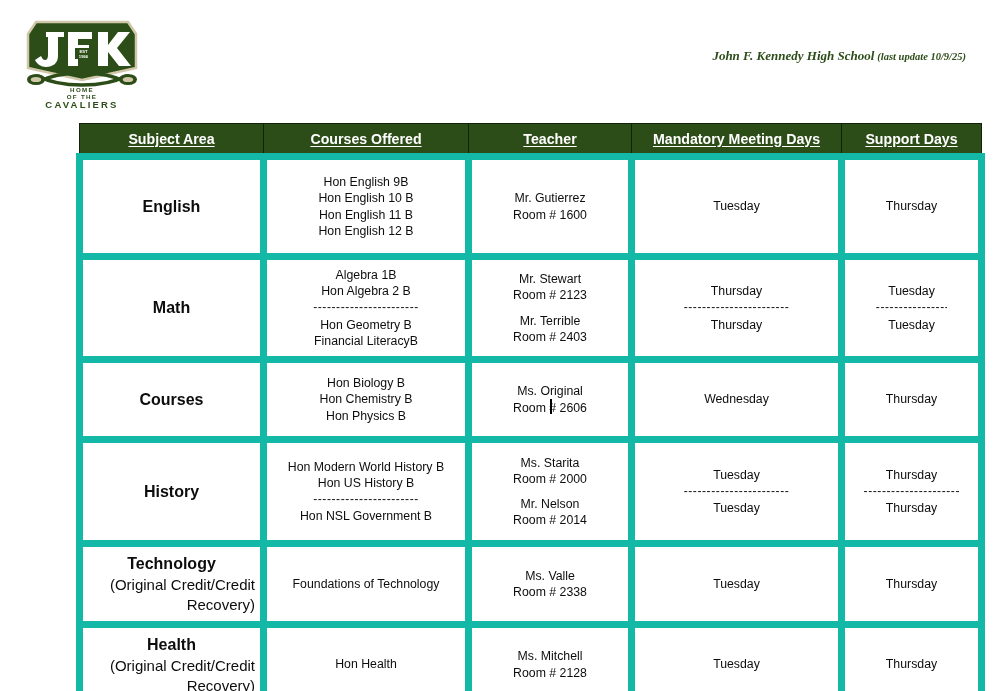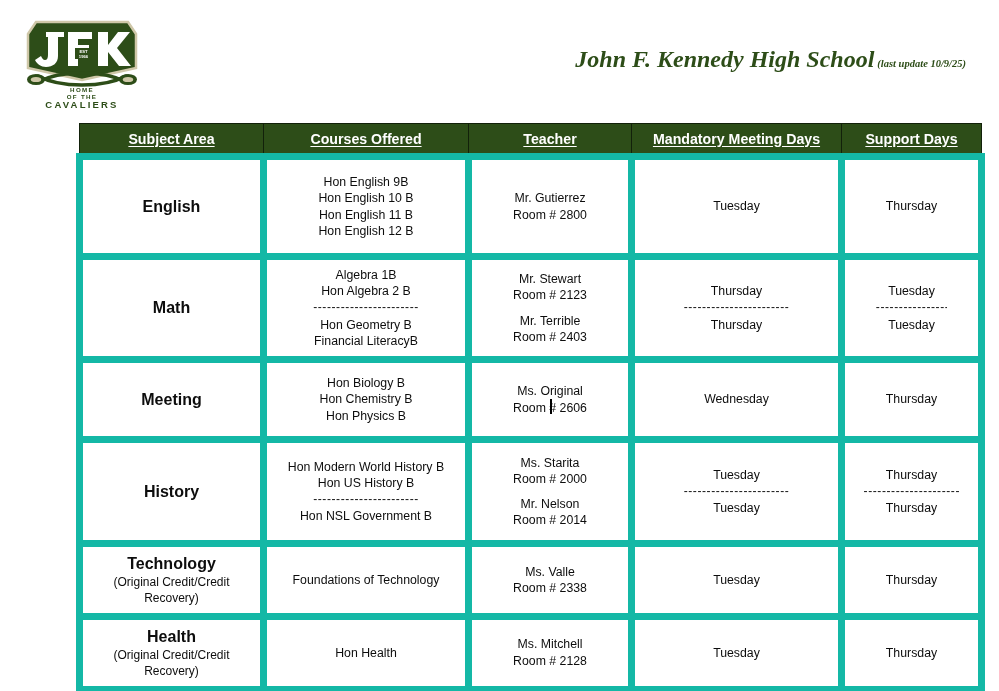--- a/index.html
+++ b/index.html
@@ -38,21 +38,21 @@
   .subtitle-line {
     margin-top: 6px;
     text-align: right;
     padding-right: 6px;
     white-space: nowrap;
   }
   .title-sub {
     font-family: "Liberation Serif", serif;
     font-style: italic;
     font-weight: bold;
-    font-size: 24px;
+    font-size: 13px;
     color: #2d4d18;
   }
   .title-update {
     font-family: "Liberation Serif", serif;
     font-style: italic;
     font-weight: bold;
     font-size: 10.5px;
     color: #2d4d18;
     margin-left: 3px;
   }
@@ -91,21 +91,21 @@
 
   table.sched td {
     border: 7px solid #14b8a6;
     text-align: center;
     vertical-align: middle;
     padding: 6px 5px;
     line-height: 1.32;
   }
 
   .subject-name { font-weight: bold; font-size: 16px; }
-  .subject-note { font-size: 12px; display: block; margin-top: 1px; }
+  .subject-note { font-size: 15px; display: block; margin-top: 1px; text-align: right; }
 
   .lines div { white-space: nowrap; }
 
   .divider {
     display: block;
     margin: 2px auto;
     width: 70%;
     white-space: nowrap;
     overflow: hidden;
     font-size: 12px;
@@ -220,21 +220,21 @@
               <div class="lines">
                 <div>Hon English 9B</div>
                 <div>Hon English 10 B</div>
                 <div>Hon English 11 B</div>
                 <div>Hon English 12 B</div>
               </div>
             </td>
             <td>
               <div class="lines">
                 <div>Mr. Gutierrez</div>
-                <div>Room # 2800</div>
+                <div>Room # 1600</div>
               </div>
             </td>
             <td>
               <div class="lines">
                 <div>Tuesday</div>
               </div>
             </td>
             <td>
               <div class="lines">
                 <div>Thursday</div>
@@ -278,21 +278,21 @@
               <div class="lines">
                 <div>Tuesday</div>
               </div>
               <span class="divider narrow">-----------------------</span>
               <div class="lines">
                 <div>Tuesday</div>
               </div>
             </td>
           </tr>
           <tr style="height: 80px;">
-            <td><span class="subject-name">Meeting</span></td>
+            <td><span class="subject-name">Courses</span></td>
             <td>
               <div class="lines">
                 <div>Hon Biology B</div>
                 <div>Hon Chemistry B</div>
                 <div>Hon Physics B</div>
               </div>
             </td>
             <td>
               <div class="lines">
                 <div>Ms. Original</div>

